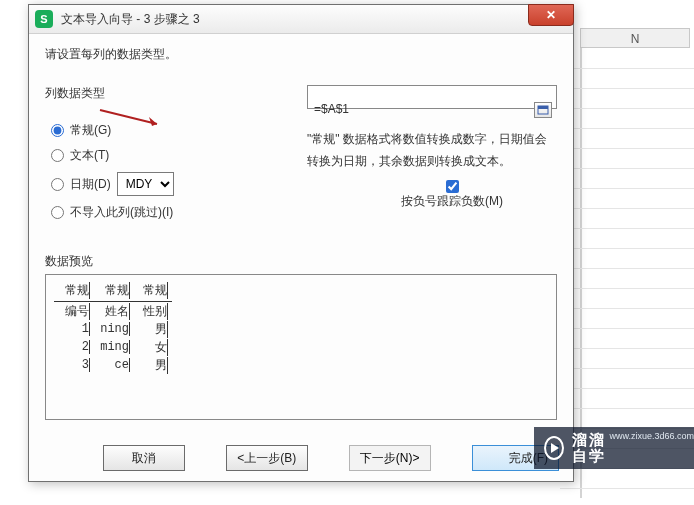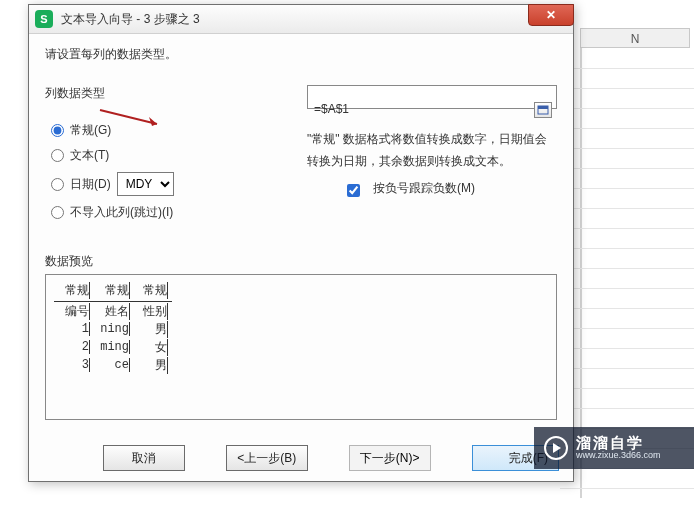--- a/index.html
+++ b/index.html
@@ -24,42 +24,42 @@
   .group-title { margin-bottom:6px; }
   .radio-area { border-left:0; padding:6px 4px 10px 4px; position:relative; }
   .arrow { position:absolute; left:50px; top:-4px; }
   .arrow svg { width:80px; height:26px; }
   .radio-row { display:flex; align-items:center; gap:6px; margin:8px 0 8px 2px; }
   .radio-row input[type=radio] { accent-color:#2a6cd3; }
   .date-select { border:1px solid #7a7a7a; background:#fff; height:24px; padding:0 4px; font-size:12px; }
   .target-box { border:1px solid #888; height:24px; display:flex; align-items:flex-start; justify-content:space-between; padding:16px 4px 0 6px; margin-bottom:20px; background:#fff; }
   .target-box .ref-btn { width:18px; height:16px; border:1px solid #888; background:linear-gradient(#fff,#e6e6e6); display:flex; align-items:center; justify-content:center; }
   .desc-text { line-height:1.8; margin-bottom:8px; }
-  .checkbox-row { display:flex; align-items:flex-end; gap:13px; margin-left:40px; }
+  .checkbox-row { display:flex; align-items:center; gap:0; margin-left:40px;flex-direction:column; }
   .checkbox-row input { accent-color:#2a6cd3; }
   .preview-block { margin-top:14px; }
   .preview-label { margin-bottom:4px; }
   .preview-area { border:1px solid #888; height:146px; padding:6px 8px; overflow:hidden; background:#fdfdfd; }
   .hdr-row, .data-row { display:flex; height:18px; align-items:center; }
   .hdr-row span, .data-row span { font-family: Liberation Mono, monospace; font-size:12px;text-align:right; }
   .col1 { width:36px; border-right:1px solid #333; padding-left:2px; }
   .col2 { width:40px; border-right:1px solid #333; padding-left:2px; }
   .col3 { width:38px; border-right:1px solid #333; padding-left:2px; }
   .hdr-row { color:#333; }
   .hdr-row .col1, .hdr-row .col2, .hdr-row .col3 { font-weight:normal; }
   .hr-sep { border-top:1px solid #333; margin:2px 0 0 0; width:118px; }
   .button-row { position:absolute; bottom:10px; right:14px; display:flex; gap:10px; }
   .btn { min-width:82px; height:26px; border:1px solid #6b6b6b; background:linear-gradient(#fdfdfd,#e5e5e5); display:flex; align-items:center; justify-content:center; padding:0 10px; cursor:pointer; color:#222;margin-left:31px; }
   .btn.disabled { color:#000000; border-color:#b5b5b5; background:#f3f3f3; cursor:default; }
   .btn.primary { border:1px solid #3b8fd8; background:linear-gradient(#eaf4fc,#cfe8fa);padding-left:36px; }
   
   .watermark { position:absolute; right:0; bottom:36px; width:160px; height:42px; background:rgba(10,20,40,0.72); display:flex; align-items:center; gap:8px; padding-left:10px; color:#fff; }
   .watermark .play { width:24px; height:24px; border:2px solid #fff; border-radius:50%; display:flex; align-items:center; justify-content:center; }
   .watermark .play::after { content:""; border-left:8px solid #fff; border-top:5px solid transparent; border-bottom:5px solid transparent; margin-left:2px; }
-  .watermark .txt { display:flex; flex-direction:column; line-height:1.1; }
+  .watermark .txt { display:flex; flex-direction:row; line-height:1.1; }
   .watermark .txt .big { font-size:15px; font-weight:bold; letter-spacing:2px; }
   .watermark .txt .small { font-size:9px; color:#dfe7ef; }
 </style>
 </head>
 <body>
 
 <div class="sheet-bg">
   <div class="col-head N">N</div>
   <div class="gridlines">
     <div class="row-line" style="top:68px"></div>

